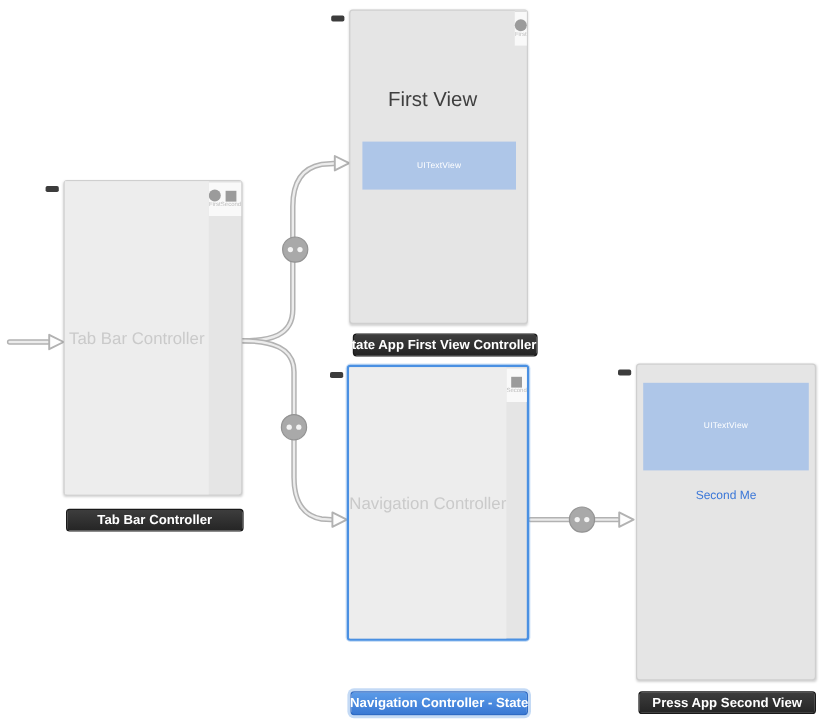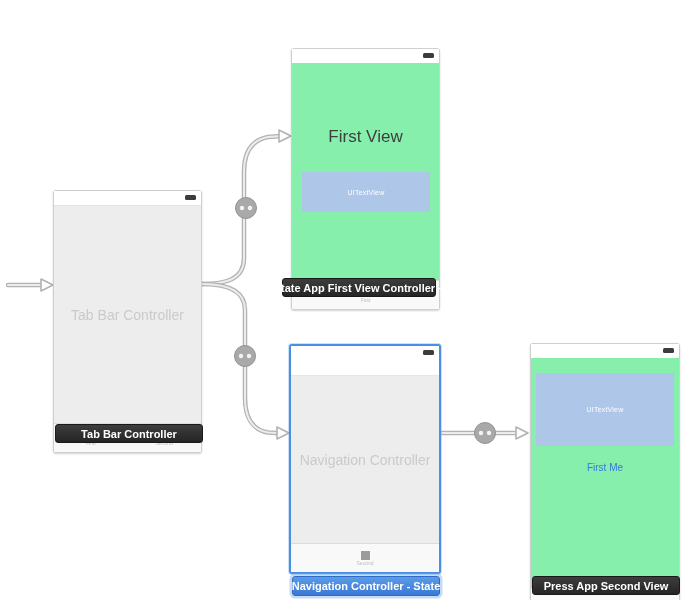--- a/index.html
+++ b/index.html
@@ -8,22 +8,22 @@
 
   
   svg.connectors{position:absolute;left:0;top:0;width:687px;height:600px;}
   .tube-outer{stroke:#b2b2b2;stroke-width:4.5;fill:none;stroke-linecap:round;}
   .tube-inner{stroke:#ececec;stroke-width:2;fill:none;stroke-linecap:round;}
   .arrowhead{fill:#fdfdfd;stroke:#b2b2b2;stroke-width:1.6;stroke-linejoin:round;}
   .segue-circle{fill:#a9a9a9;stroke:#939393;stroke-width:1;}
   .segue-dot{fill:#f3f3f3;}
 
   
-  .phone{position:absolute;background:#86efac;border:1px solid #cfcfcf;border-radius:3px;
-         box-shadow:0 1px 2px rgba(0,0,0,.18);box-sizing:border-box;display:flex;flex-direction:column;margin-top:40px;}
+  .phone{position:absolute;background:#e5e5e5;border:1px solid #cfcfcf;border-radius:3px;
+         box-shadow:0 1px 2px rgba(0,0,0,.18);box-sizing:border-box;display:flex;flex-direction:row;}
   .phone.selected{border:2px solid #4a90e2;box-shadow:0 0 0 1px rgba(110,165,230,.35);}
   .statusbar{position:relative;height:14px;flex:0 0 auto;background:#fff;border-bottom:1px solid #e6e6e6;}
   .statusbar.tall{height:29px;}
   .battery{position:absolute;right:5px;top:4px;width:11px;height:5px;background:#3c3c3c;border-radius:1.5px;}
   .pbody{flex:1 1 auto;position:relative;display:flex;align-items:center;justify-content:center;}
   .pbody.gray{background:#ededed;}
   .ghost{color:#cacaca;font-size:14px;white-space:nowrap;}
   .tabstrip{flex:0 0 auto;height:28px;background:#f9f9f9;border-top:1px solid #dcdcdc;display:flex;}
   .tabitem{flex:1;display:flex;flex-direction:column;align-items:center;justify-content:center;gap:1px;}
   .icon-circle{width:10px;height:10px;border-radius:50%;background:#9b9b9b;}
@@ -127,21 +127,21 @@
         <span>UITextView</span>
       </div>
     </div>
     <div class="tabstrip">
       <div class="tabitem">
         <span class="icon-circle"></span>
         <span class="tabcap">First</span>
       </div>
     </div>
   </div>
-  <div class="scene-label dark" style="left:282px;top:278px;width:152px;">State App First View Controller –</div>
+  <div class="scene-label dark" style="left:294px;top:278px;width:152px;">State App First View Controller –</div>
 
   <div class="phone selected" style="left:289px;top:304px;width:152px;height:230px;">
     <div class="statusbar tall">
       <span class="battery"></span>
     </div>
     <div class="pbody gray">
       <span class="ghost">Navigation Controller</span>
     </div>
     <div class="tabstrip">
       <div class="tabitem">
@@ -153,19 +153,19 @@
   <div class="scene-label blue" style="left:292px;top:576px;width:146px;height:18px;">Navigation Controller - State</div>
 
   <div class="phone" style="left:530px;top:303px;width:150px;height:264px;">
     <div class="statusbar" style="border-bottom:none;">
       <span class="battery"></span>
     </div>
     <div class="pbody">
       <div class="textview sv-textview">
         <span>UITextView</span>
       </div>
-      <div class="press-me">First Me</div>
+      <div class="press-me">Second Me</div>
     </div>
     <div class="bottomstrip"></div>
   </div>
   <div class="scene-label dark" style="left:532px;top:576px;width:146px;">Press App Second View</div>
 
 </div>
 
 </body></html>

